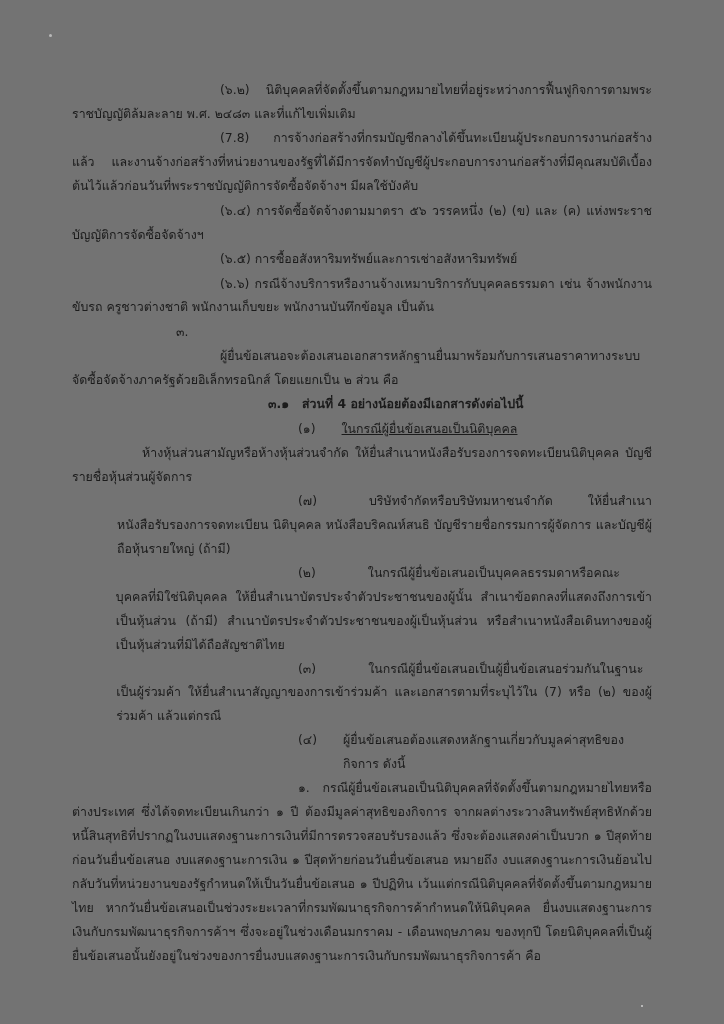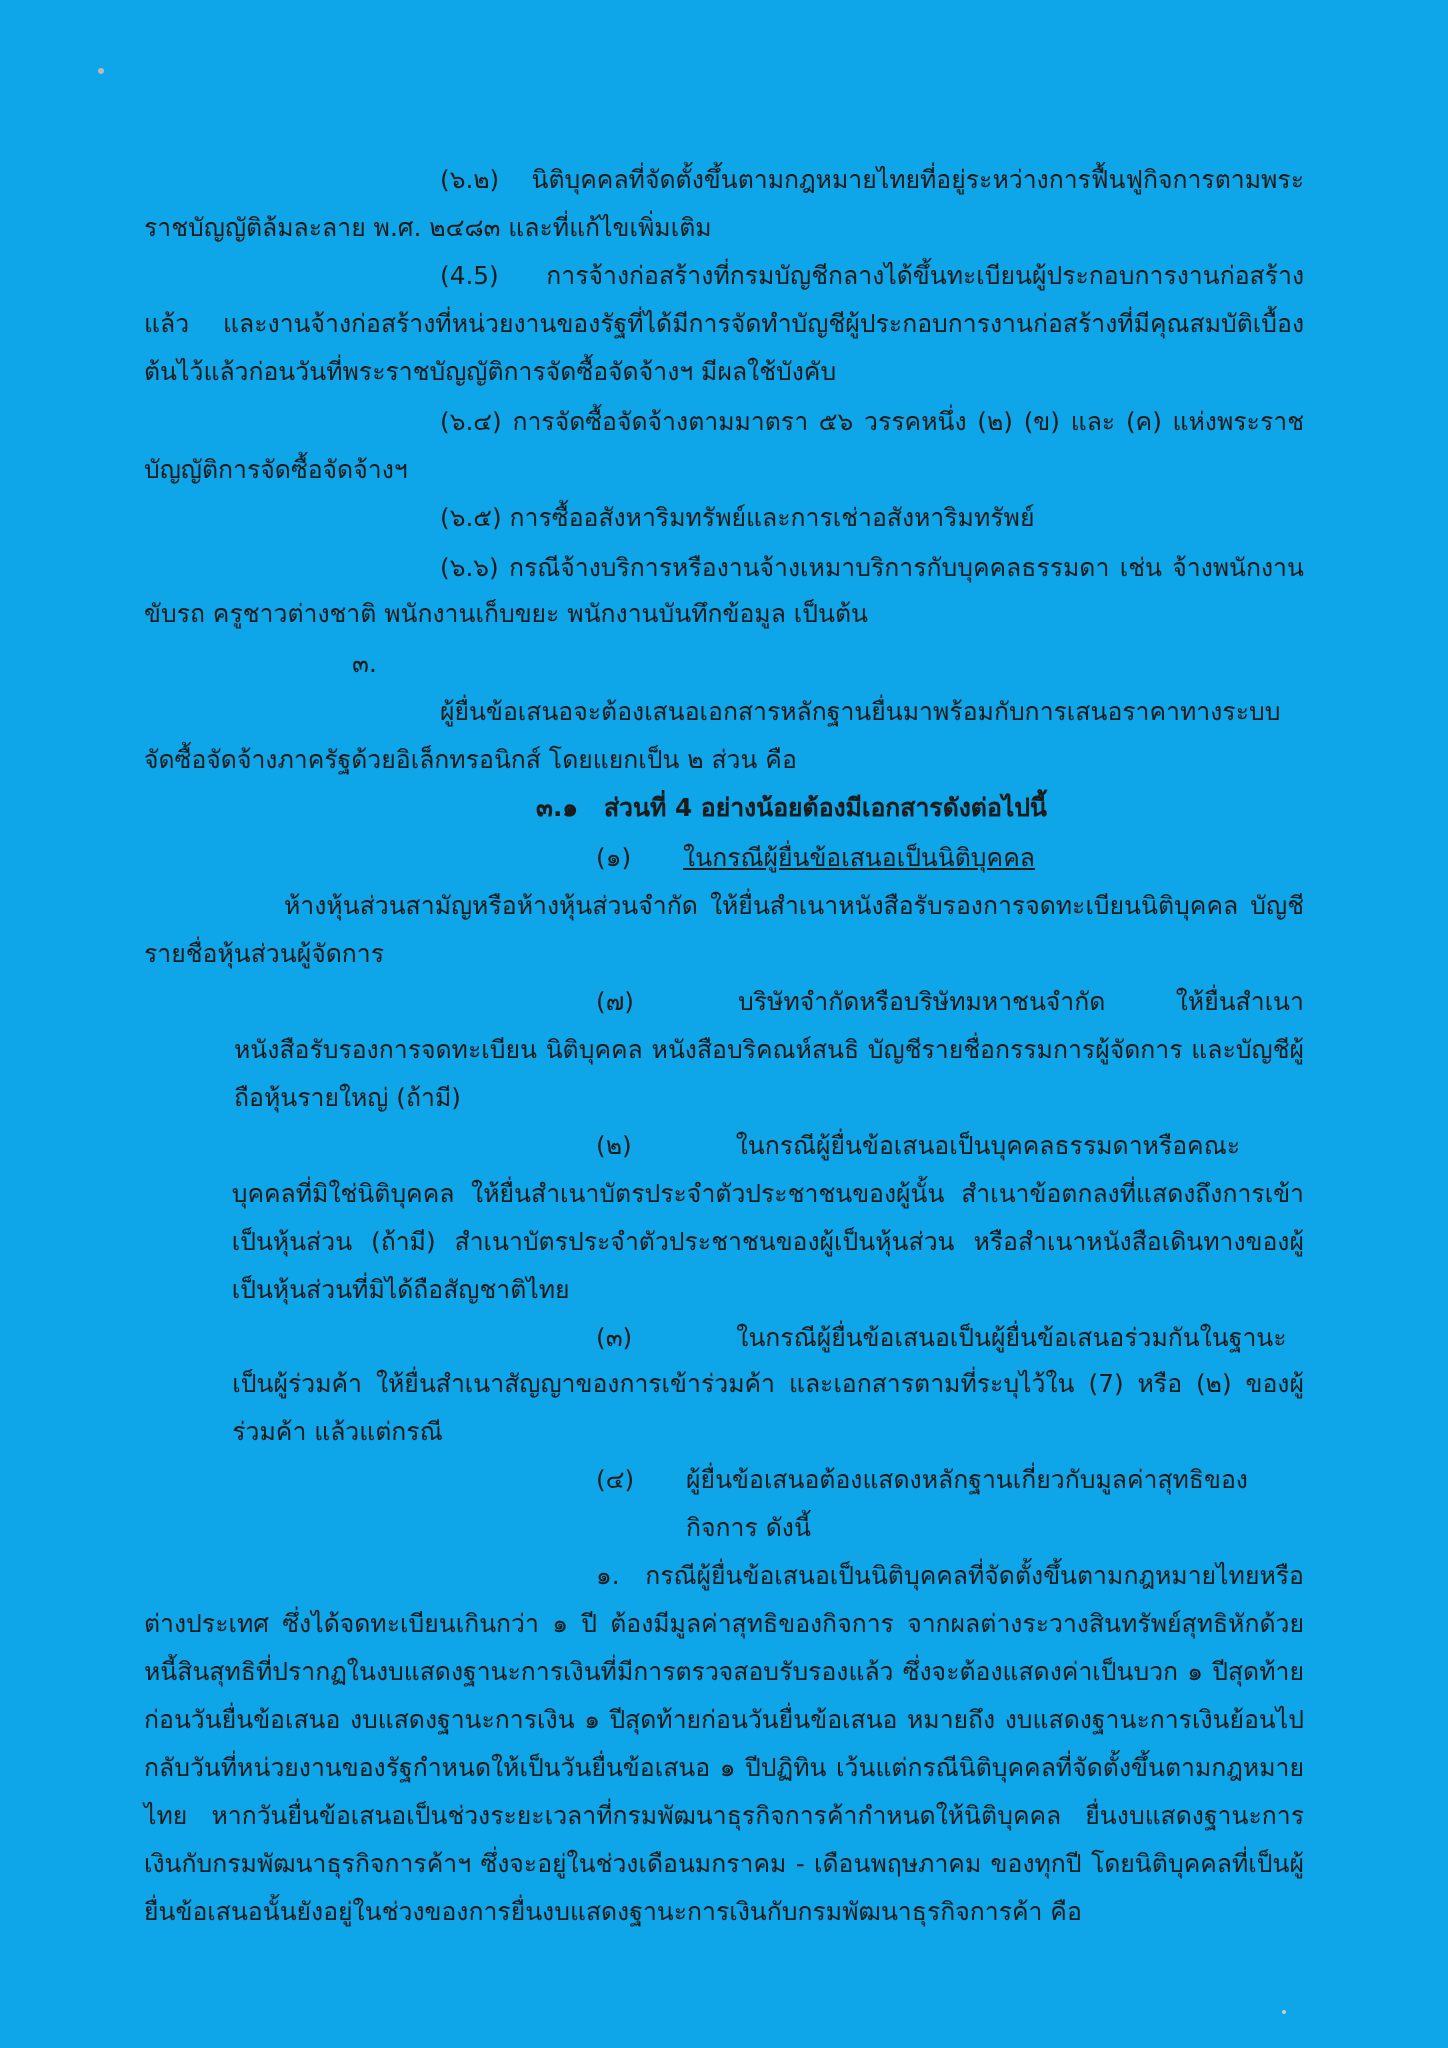--- a/index.html
+++ b/index.html
@@ -7,21 +7,21 @@
     padding: 0;
     background: #ffffff;
   }
   body {
     font-family: "DejaVu Sans", sans-serif;
   }
   .page {
     position: relative;
     width: 724px;
     height: 1024px;
-    background: #0ea5e9;
+    background: #737373;
     overflow: hidden;
   }
   .doc-body {
     position: absolute;
     left: 72px;
     top: 78px;
     width: 580px;
     font-size: 12.4px;
     color: #1b1b1b;
     line-height: 1.93;
@@ -74,21 +74,21 @@
 <body>
 
 <div class="page">
   <div class="speck s1"></div>
   <div class="speck s2"></div>
 
   <div class="doc-body">
 
     <p class="para indent-1">(๖.๒) นิติบุคคลที่จัดตั้งขึ้นตามกฎหมายไทยที่อยู่ระหว่างการฟื้นฟูกิจการตามพระราชบัญญัติล้มละลาย พ.ศ. ๒๔๘๓ และที่แก้ไขเพิ่มเติม</p>
 
-    <p class="para indent-1">(4.5) การจ้างก่อสร้างที่กรมบัญชีกลางได้ขึ้นทะเบียนผู้ประกอบการงานก่อสร้างแล้ว และงานจ้างก่อสร้างที่หน่วยงานของรัฐที่ได้มีการจัดทำบัญชีผู้ประกอบการงานก่อสร้างที่มีคุณสมบัติเบื้องต้นไว้แล้วก่อนวันที่พระราชบัญญัติการจัดซื้อจัดจ้างฯ มีผลใช้บังคับ</p>
+    <p class="para indent-1">(7.8) การจ้างก่อสร้างที่กรมบัญชีกลางได้ขึ้นทะเบียนผู้ประกอบการงานก่อสร้างแล้ว และงานจ้างก่อสร้างที่หน่วยงานของรัฐที่ได้มีการจัดทำบัญชีผู้ประกอบการงานก่อสร้างที่มีคุณสมบัติเบื้องต้นไว้แล้วก่อนวันที่พระราชบัญญัติการจัดซื้อจัดจ้างฯ มีผลใช้บังคับ</p>
 
     <p class="para indent-1">(๖.๔) การจัดซื้อจัดจ้างตามมาตรา ๕๖ วรรคหนึ่ง (๒) (ข) และ (ค) แห่งพระราชบัญญัติการจัดซื้อจัดจ้างฯ</p>
 
     <p class="para indent-1">(๖.๕) การซื้ออสังหาริมทรัพย์และการเช่าอสังหาริมทรัพย์</p>
 
     <p class="para indent-1">(๖.๖) กรณีจ้างบริการหรืองานจ้างเหมาบริการกับบุคคลธรรมดา เช่น จ้างพนักงานขับรถ ครูชาวต่างชาติ พนักงานเก็บขยะ พนักงานบันทึกข้อมูล เป็นต้น</p>
 
     <div class="sec-head">
       <span class="sec-num">๓.</span>
     </div>

